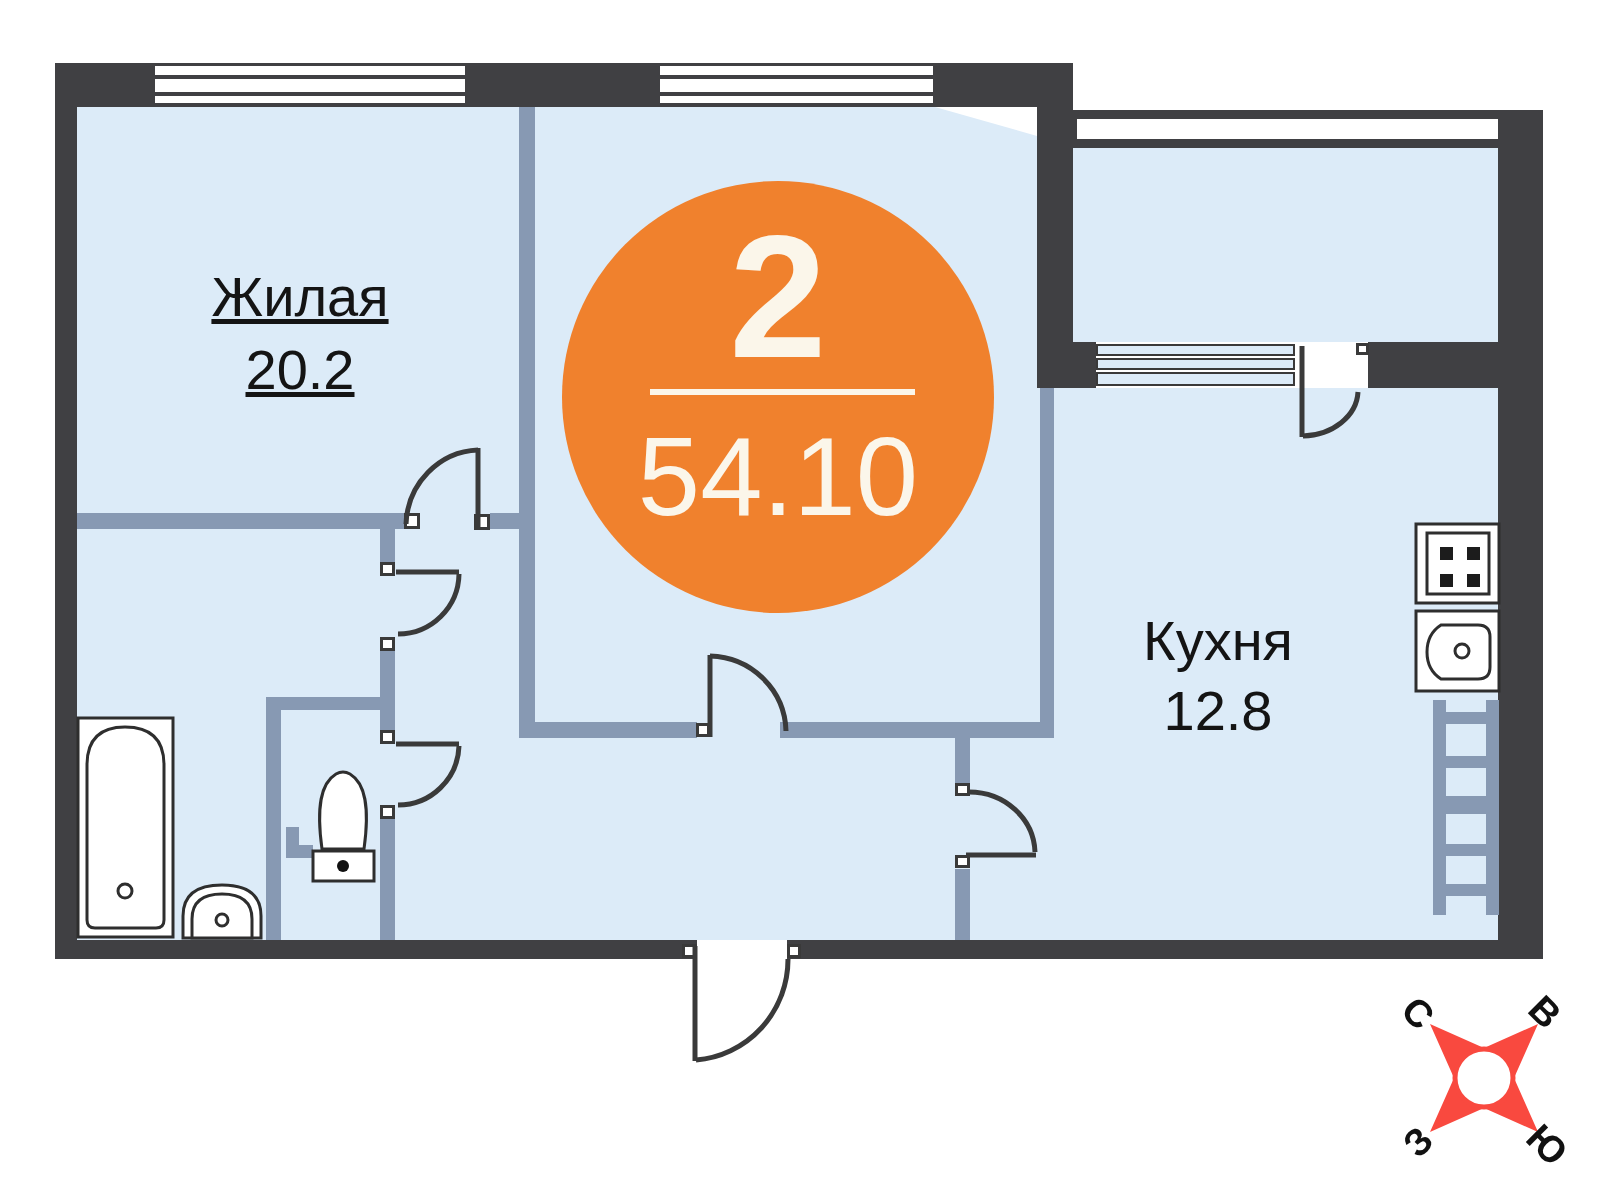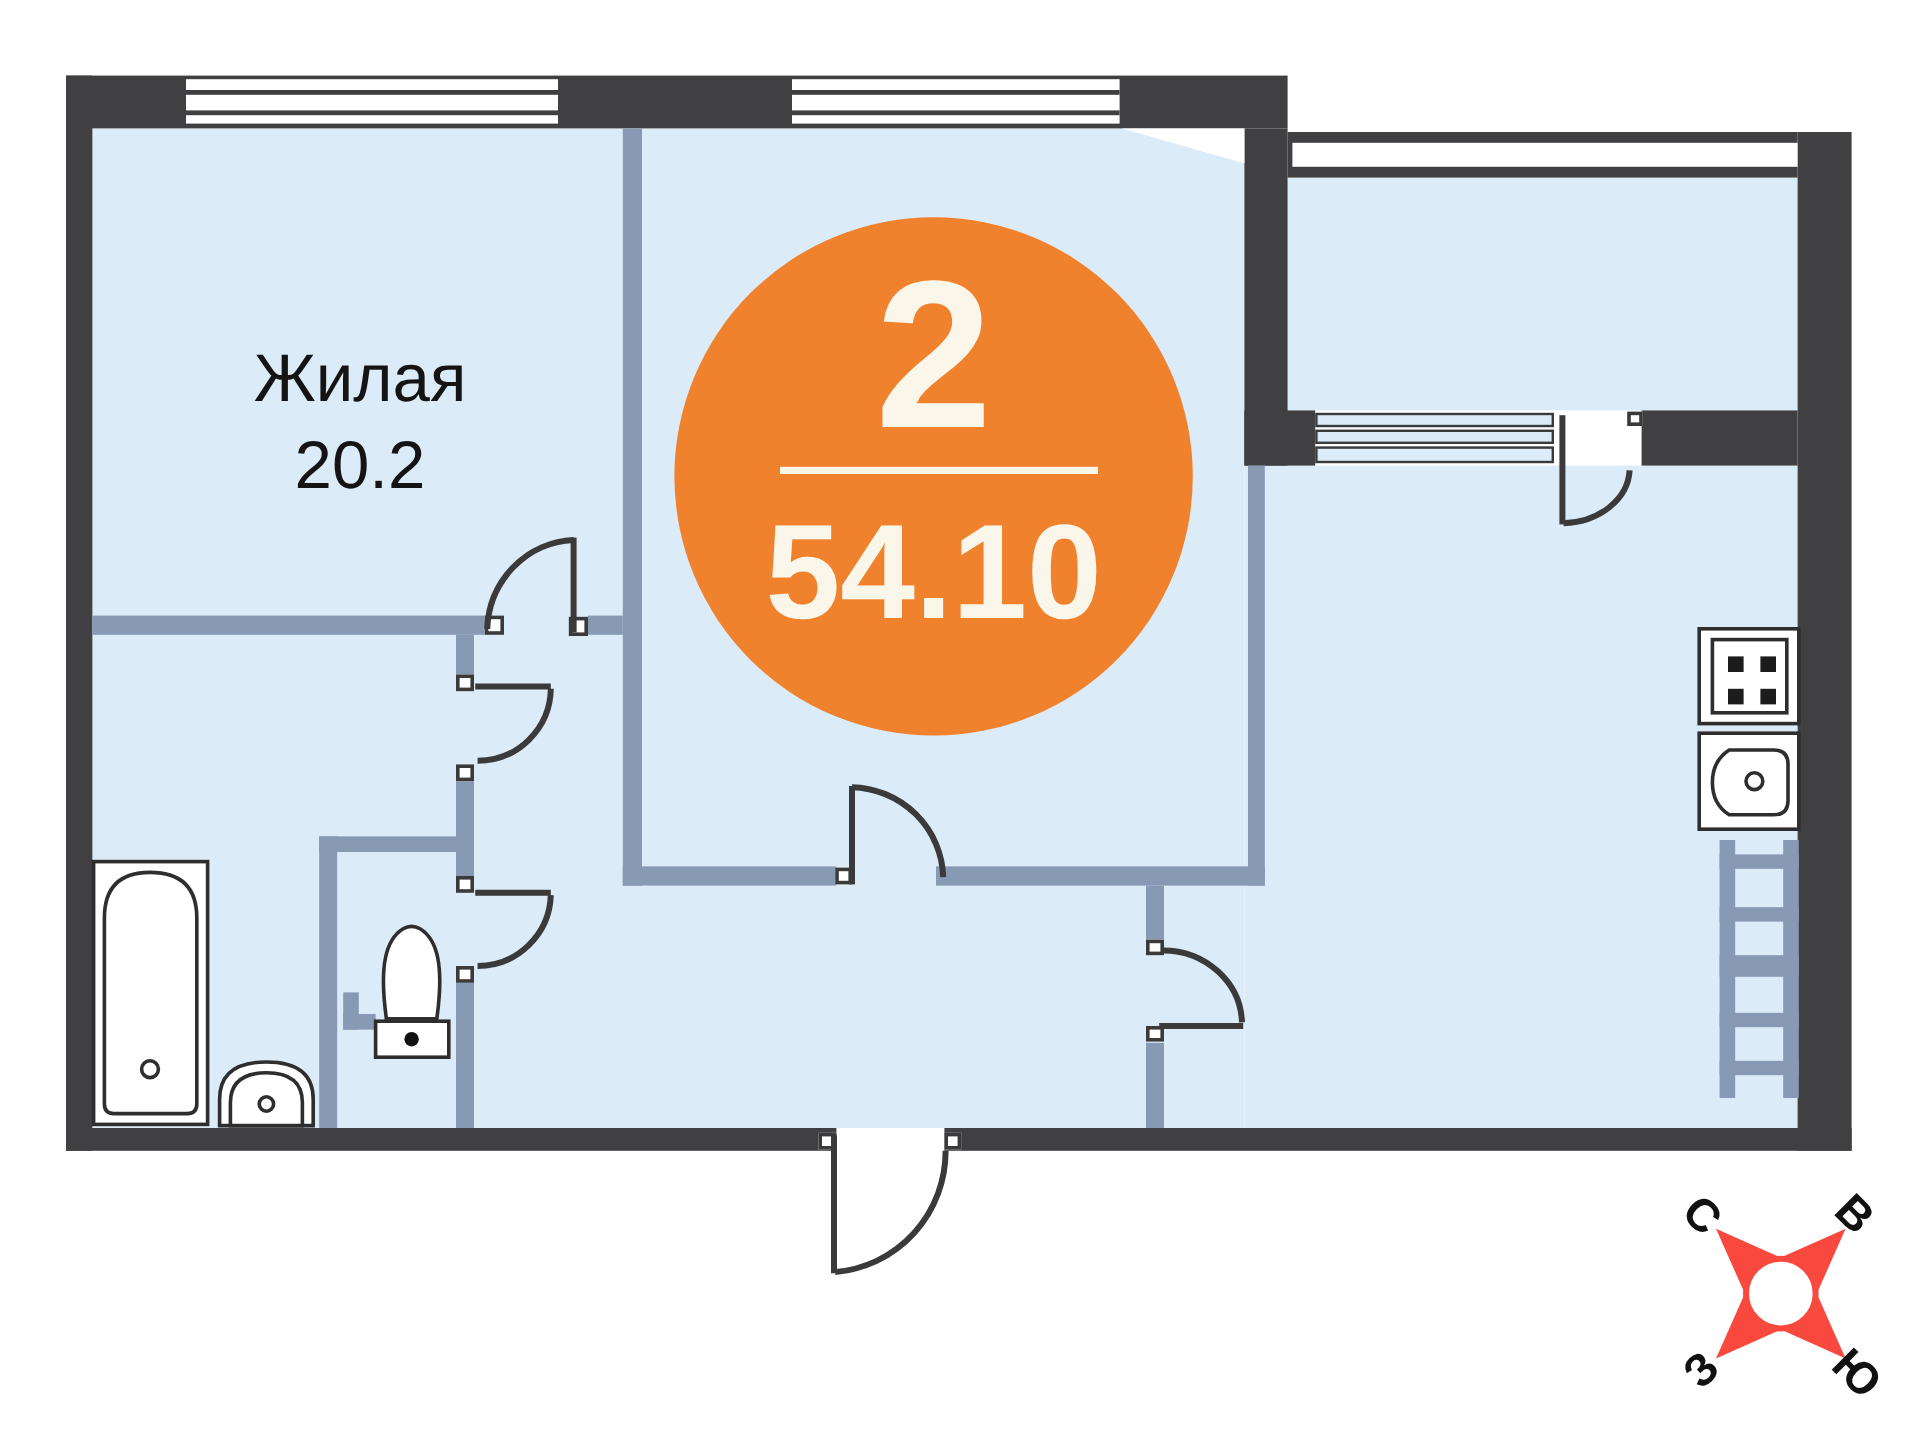--- a/index.html
+++ b/index.html
@@ -13,21 +13,21 @@
   .wline{background:#404043;}
   .wstripe{background:#dcebf8;border:2px solid #3a3a3a;box-sizing:border-box;}
   .jamb{background:#ffffff;border:3px solid #3a3a3a;box-sizing:border-box;}
   .label{color:#141414;text-align:center;}
   .liv{font-size:56px;line-height:73px;}
   .kit{font-size:56px;line-height:70px;}
   .badge{border-radius:50%;background:#f0812d;color:#fbf6ea;}
   .badge .num{position:absolute;left:0;width:100%;text-align:center;}
   .badge .n2{top:16px;font-size:175px;font-weight:700;line-height:200px;}
   .badge .div{position:absolute;left:88px;width:265px;top:208px;height:6px;background:#fbf6ea;}
-  .badge .n54{top:236px;font-size:112px;font-weight:700;line-height:120px;}
+  .badge .n54{top:236px;font-size:112px;font-weight:400;line-height:120px;}
   .cletter{width:44px;height:44px;font-size:38px;font-weight:700;color:#111;
            display:flex;align-items:center;justify-content:center;}
   svg.overlay{position:absolute;left:0;top:0;}
 </style>
 </head>
 <body>
 
 <div class="stage">
 
   <div class="abs fill" style="left:77px;top:107px;width:960px;height:833px;"></div>
@@ -172,23 +172,27 @@
         <circle cx="1462" cy="651" r="7"></circle>
       </g>
     </g>
 
     <g>
       <polygon fill="#f9493f" points="1514,1078 1538,1024 1484,1048 1430,1024 1454,1078 1430,1132 1484,1108 1538,1132"></polygon>
       <circle cx="1484" cy="1078" r="29" fill="#ffffff" stroke="#f9493f" stroke-width="5"></circle>
     </g>
   </svg>
 
-  <div class="abs label liv" style="left:130px;top:278px;width:340px;">
+  <div class="abs label liv" style="left:130px;top:260px;width:340px;text-decoration:underline;">
     <div>Жилая</div>
     <div>20.2</div>
+  </div>
+  <div class="abs label kit" style="left:1068px;top:606px;width:300px;">
+    <div>Кухня</div>
+    <div>12.8</div>
   </div>
 
   <div class="abs badge" style="left:562px;top:181px;width:432px;height:432px;">
     <div class="num n2">2</div>
     <div class="div"></div>
     <div class="num n54">54.10</div>
   </div>
 
   <div class="abs cletter" style="left:1396px;top:991px;transform:rotate(45deg);">С</div>
   <div class="abs cletter" style="left:1523px;top:990px;transform:rotate(45deg);">В</div>

